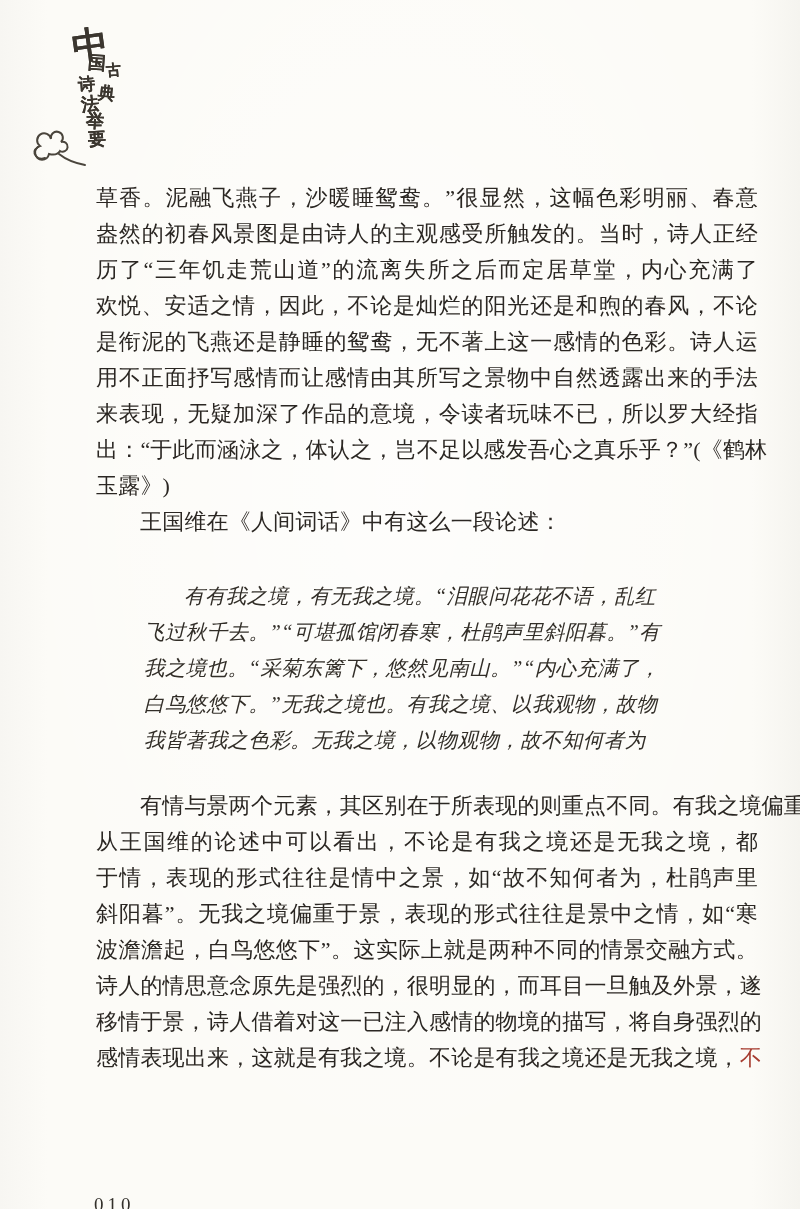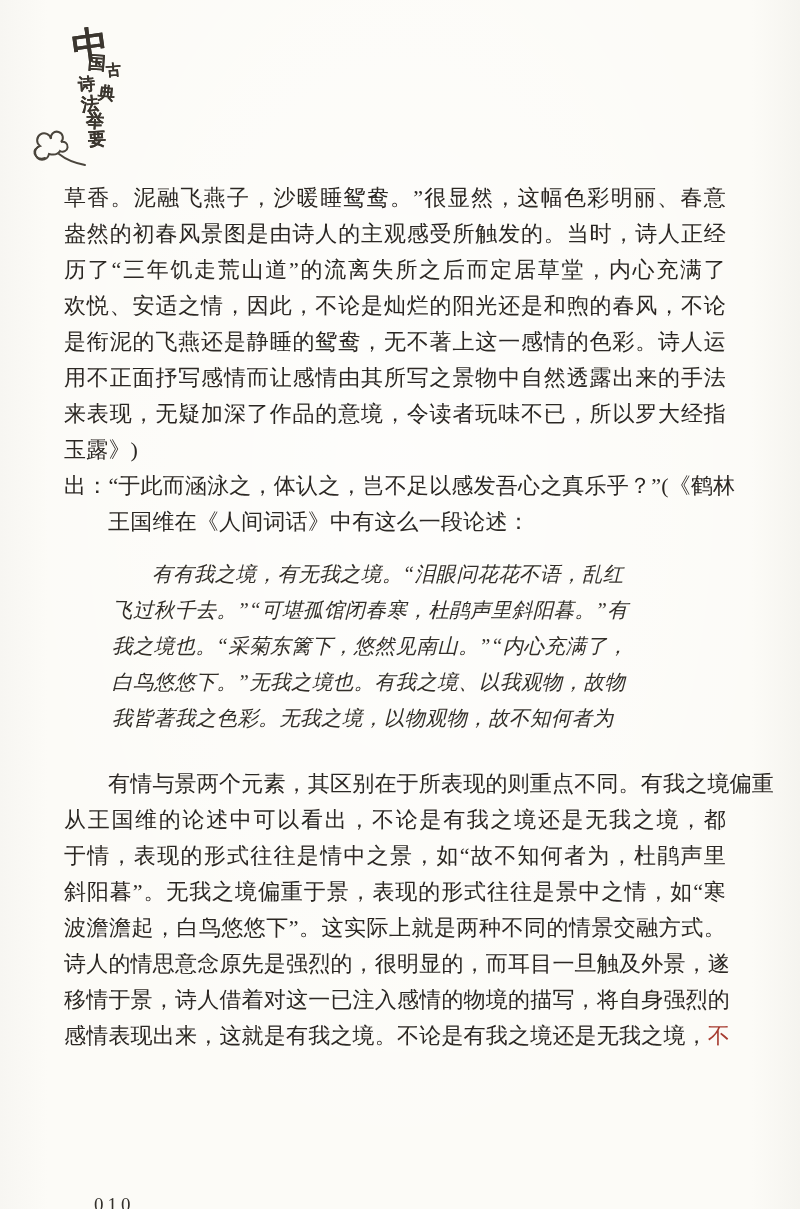--- a/index.html
+++ b/index.html
@@ -18,31 +18,31 @@
   }
   
   .brand{position:absolute;left:0;top:0;width:150px;height:190px;color:#3b362f;}
   .bchar{
     position:absolute;font-weight:700;line-height:1;
     font-family:"DejaVu Serif","Liberation Serif",serif;
     text-shadow:0 0 .5px #3b362f;
   }
   .cloud{position:absolute;left:26px;top:124px;}
   
-  .content{position:absolute;left:64px;top:180px;width:662px;}
+  .content{position:absolute;left:96px;top:180px;width:662px;}
   .line{
     font-size:22px;line-height:36px;height:36px;
     white-space:nowrap;
     text-align:justify;text-justify:inter-character;
     letter-spacing:.2px;
   }
   .line.j{text-align-last:justify;}
   .para.indent-first .line:first-child{text-indent:44px;}
   .quote{
-    margin-top:16px;margin-left:48px;width:498px;color:#322e28;
+    margin-top:38px;margin-left:48px;width:498px;color:#322e28;
   }
   .quote .line{
     font-size:20.5px;line-height:36px;height:36px;
     font-style:italic;letter-spacing:.4px;
   }
   .quote.indent-first .line:first-child{text-indent:40px;}
   .para3{margin-top:30px;}
   .seg-red{color:#a63c30;}
   
   .pagenum{
@@ -77,22 +77,22 @@
 
   <div class="content">
     <div class="para para1">
         <div class="line j">草香。泥融飞燕子，沙暖睡鸳鸯。”很显然，这幅色彩明丽、春意</div>
         <div class="line j">盎然的初春风景图是由诗人的主观感受所触发的。当时，诗人正经</div>
         <div class="line j">历了“三年饥走荒山道”的流离失所之后而定居草堂，内心充满了</div>
         <div class="line j">欢悦、安适之情，因此，不论是灿烂的阳光还是和煦的春风，不论</div>
         <div class="line j">是衔泥的飞燕还是静睡的鸳鸯，无不著上这一感情的色彩。诗人运</div>
         <div class="line j">用不正面抒写感情而让感情由其所写之景物中自然透露出来的手法</div>
         <div class="line j">来表现，无疑加深了作品的意境，令读者玩味不已，所以罗大经指</div>
+        <div class="line j">出：“于此而涵泳之，体认之，岂不足以感发吾心之真乐乎？”(《鹤林</div>
         <div class="line">玉露》)</div>
-        <div class="line j">出：“于此而涵泳之，体认之，岂不足以感发吾心之真乐乎？”(《鹤林</div>
       </div>
     <div class="para para2 indent-first">
         <div class="line">王国维在《人间词话》中有这么一段论述：</div>
       </div>
     <div class="para quote indent-first">
         <div class="line j">有有我之境，有无我之境。“泪眼问花花不语，乱红</div>
         <div class="line j">飞过秋千去。”“可堪孤馆闭春寒，杜鹃声里斜阳暮。”有</div>
         <div class="line j">我之境也。“采菊东篱下，悠然见南山。”“内心充满了，</div>
         <div class="line j">白鸟悠悠下。”无我之境也。有我之境、以我观物，故物</div>
         <div class="line j">我皆著我之色彩。无我之境，以物观物，故不知何者为</div>

